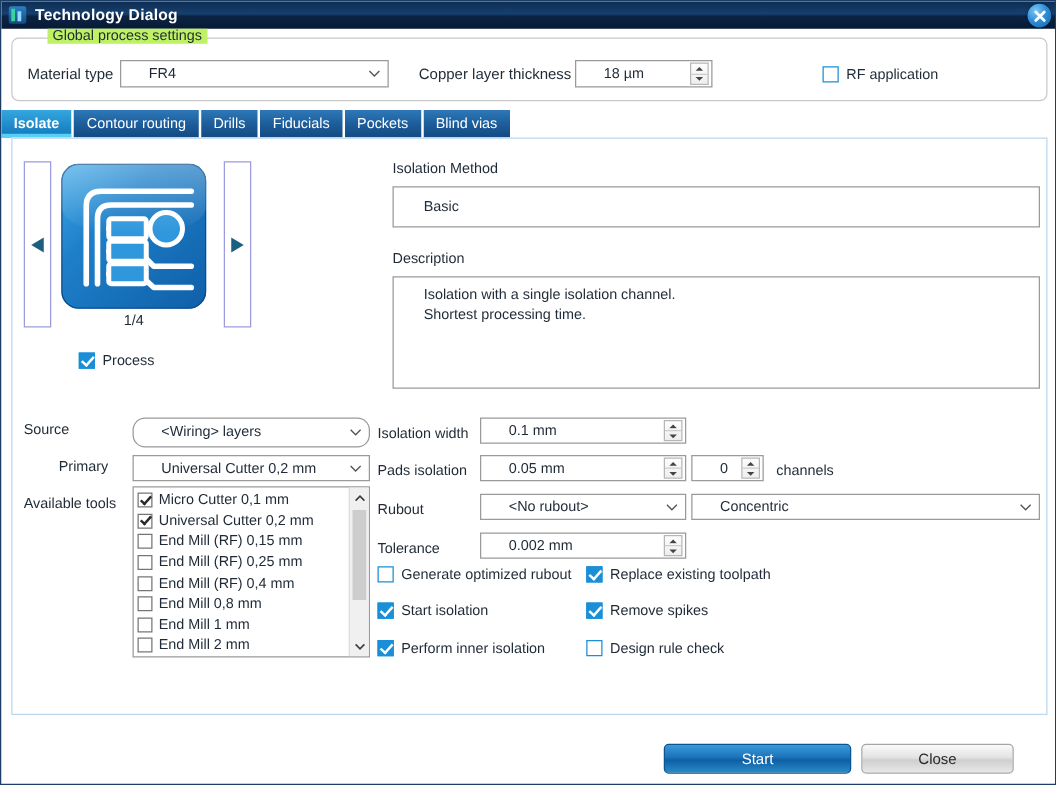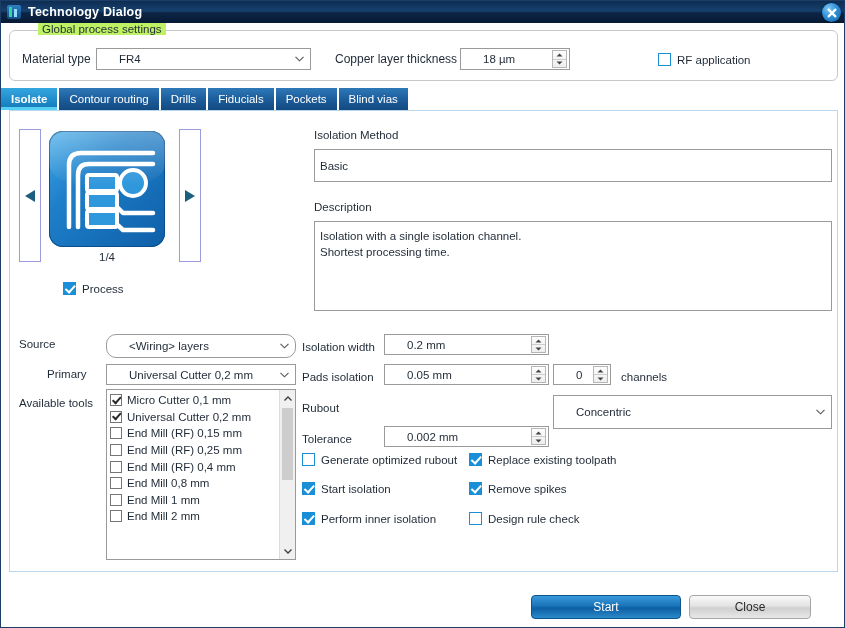--- a/index.html
+++ b/index.html
@@ -186,30 +186,30 @@
     position: absolute; left: 62px; top: 281px;
   }
 
   
   .sec-label { position: absolute; font-size: 11.5px; color: #1f2a36; }
   .bigbox {
     position: absolute;
     border: 1px solid #9a9a9a;
     background: #ffffff;
     font-size: 11.5px; color: #1f2a36;
-    padding: 6px 5px;
+    padding: 6px 24px;
     line-height: 16px;
     white-space: pre-line;
     overflow: hidden;
   }
 
   
   .listbox {
     position: absolute; left: 105px; top: 388px;
-    width: 190px; height: 171px;
+    width: 190px; height: 137px;
     border: 1px solid #9a9a9a;
     background: #ffffff;
     display: flex;
     overflow: hidden;
   }
   .list-items {
     flex: 1; padding: 2px 0 0 3px;
     overflow: hidden;
   }
   .list-row {
@@ -446,21 +446,21 @@
       <div class="sb-btn bottom">
         <svg width="8" height="5" viewBox="0 0 8 5">
           <path d="M0.5 0.5 L4 4 L7.5 0.5" stroke="#3c3c3c" stroke-width="1.3" fill="none"></path>
         </svg>
       </div>
     </div>
   </div>
 
   <div class="sec-label" style="left:301px; top:340px;">Isolation width</div>
   <div class="textbox" style="left:383px; top:333px; width:165px; height:21px;">
-    <span>0.2 mm</span>
+    <span>0.1 mm</span>
     <div class="spin-arrows">
       <div>
           <svg width="7" height="4" viewBox="0 0 7 4">
             <path d="M0.5 3.5 L3.5 0.5 L6.5 3.5" fill="#444"></path>
           </svg>
         </div>
       <div>
           <svg width="7" height="4" viewBox="0 0 7 4">
             <path d="M0.5 0.5 L3.5 3.5 L6.5 0.5" fill="#444"></path>
           </svg>
@@ -496,21 +496,27 @@
       <div>
           <svg width="7" height="4" viewBox="0 0 7 4">
             <path d="M0.5 0.5 L3.5 3.5 L6.5 0.5" fill="#444"></path>
           </svg>
         </div>
     </div>
   </div>
   <div class="sec-label" style="left:620px; top:370px;">channels</div>
 
   <div class="sec-label" style="left:301px; top:401px;">Rubout</div>
-  <div class="combo" style="left:552px; top:394px; width:279px; height:34px;">
+  <div class="combo" style="left:383px; top:394px; width:165px; height:21px;">
+    <span>&lt;No rubout&gt;</span>
+    <svg class="chev" width="9" height="6" viewBox="0 0 9 6">
+      <path d="M0.5 0.8 L4.5 4.8 L8.5 0.8" stroke="#555" stroke-width="1.1" fill="none"></path>
+    </svg>
+  </div>
+  <div class="combo" style="left:552px; top:394px; width:279px; height:21px;">
     <span>Concentric</span>
     <svg class="chev" width="9" height="6" viewBox="0 0 9 6">
       <path d="M0.5 0.8 L4.5 4.8 L8.5 0.8" stroke="#555" stroke-width="1.1" fill="none"></path>
     </svg>
   </div>
 
   <div class="sec-label" style="left:301px; top:432px;">Tolerance</div>
   <div class="textbox" style="left:383px; top:425px; width:165px; height:21px;">
     <span>0.002 mm</span>
     <div class="spin-arrows">

